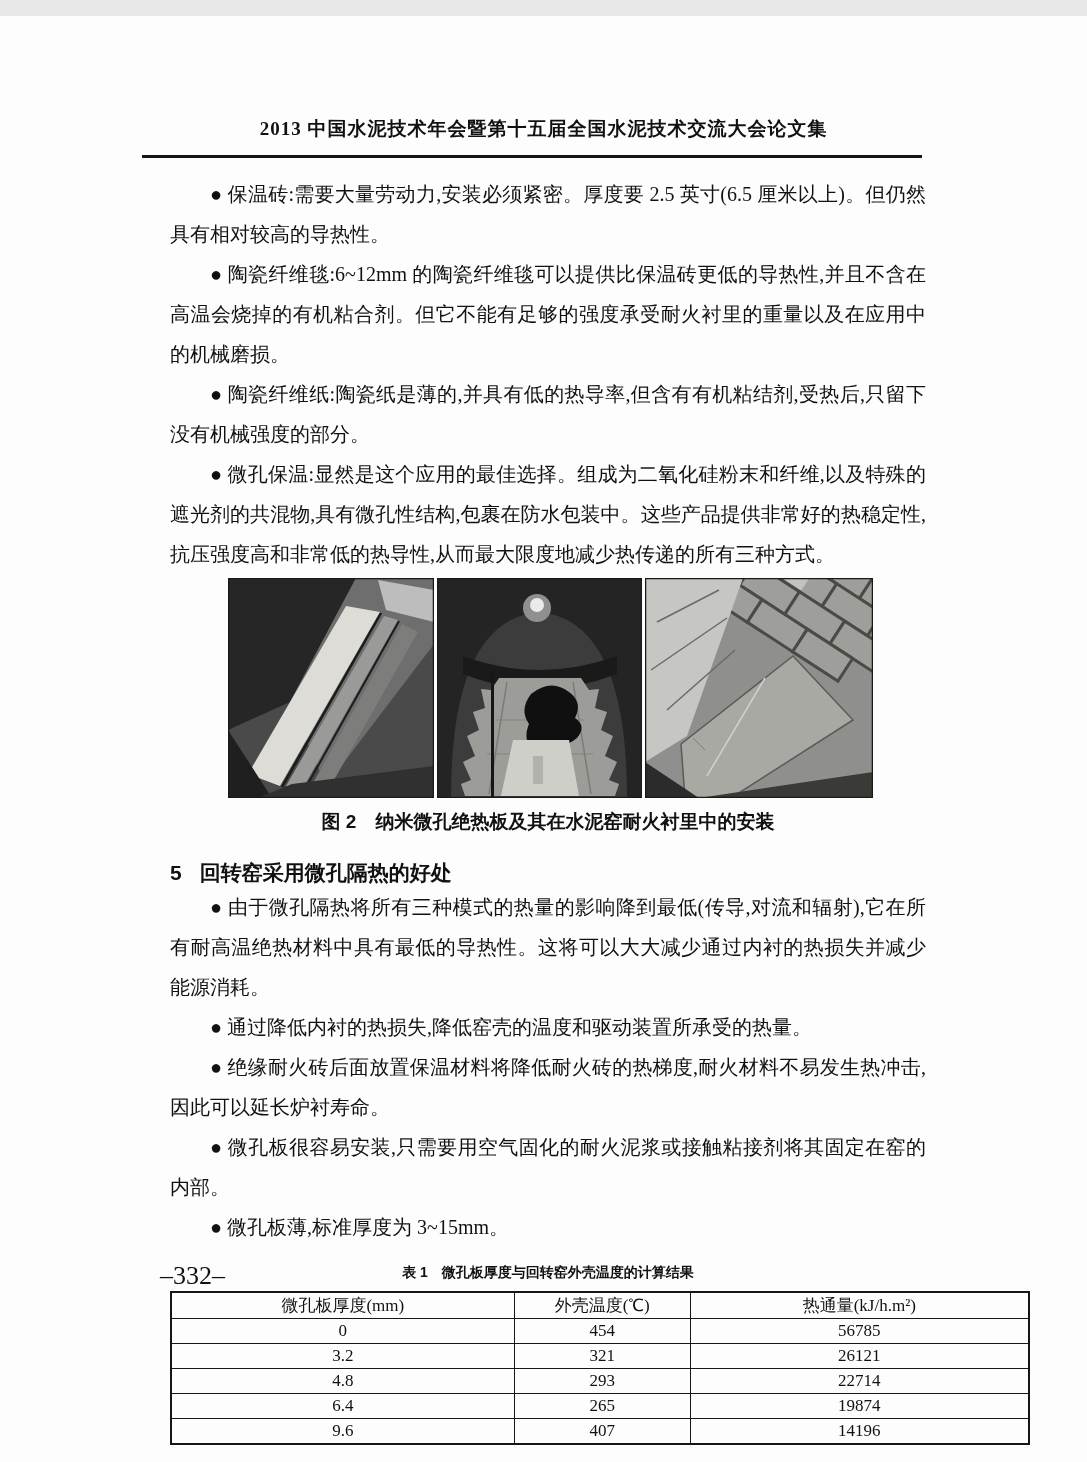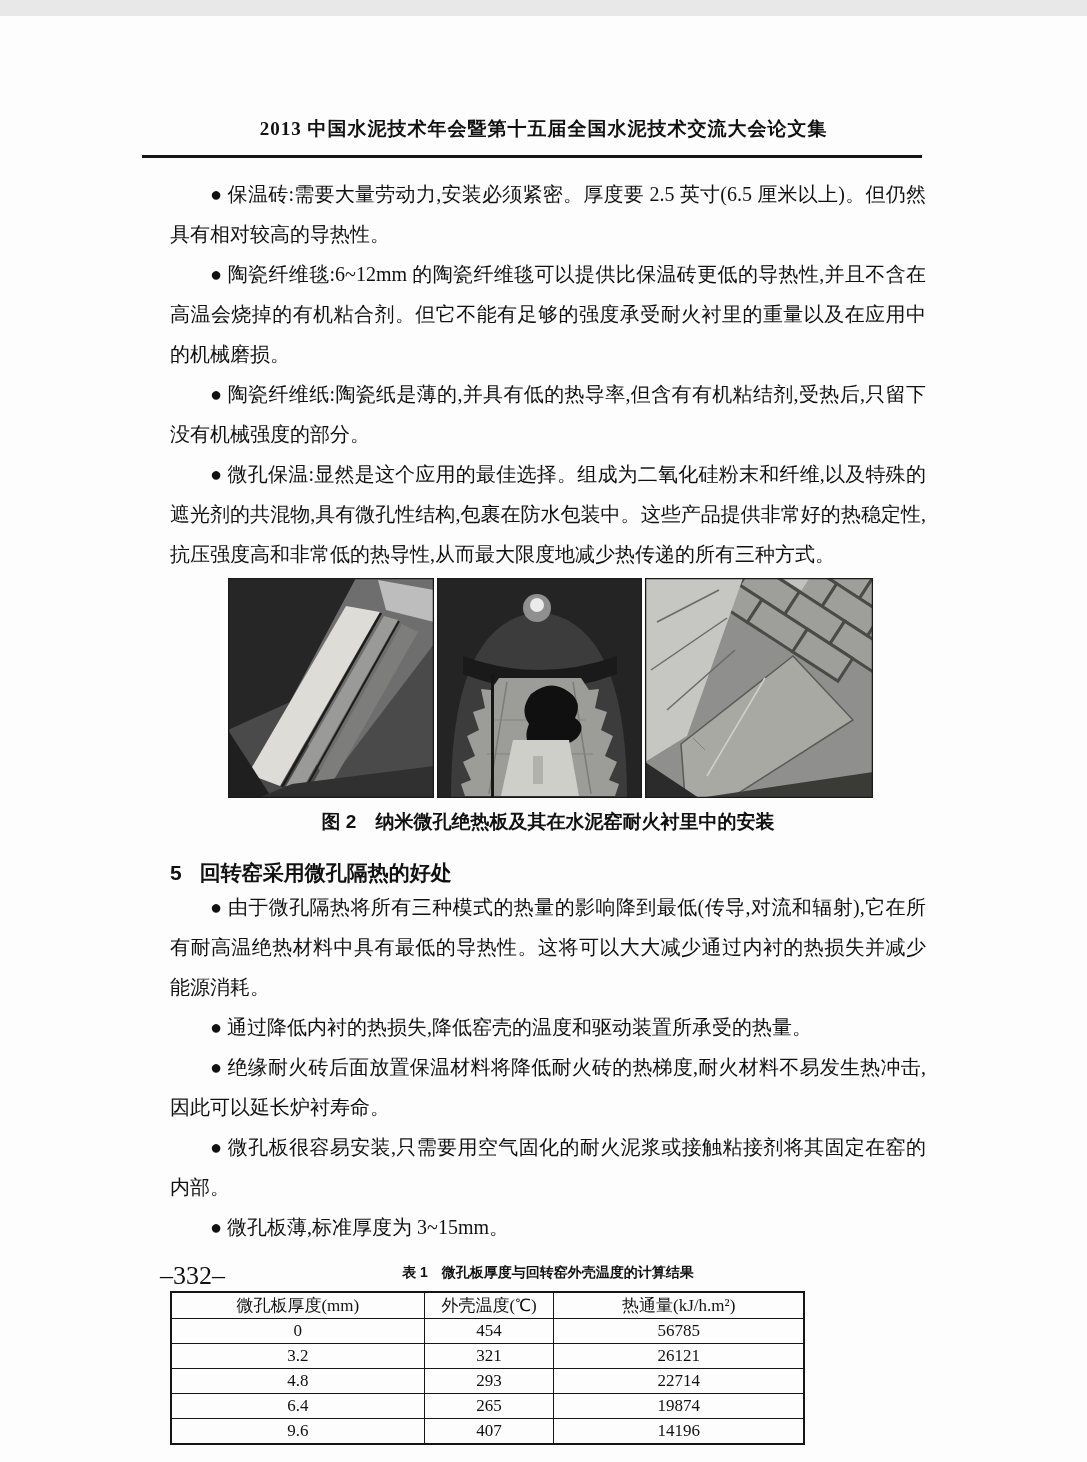--- a/index.html
+++ b/index.html
@@ -57,21 +57,21 @@
   .section-heading .sec-num { margin-right:18px; }
   .table-caption {
     margin-top:17px;
     text-align:center;
     font-family:"Liberation Sans", sans-serif;
     font-weight:bold;
     font-size:14px;
   }
   table.data-table {
     margin-top:9px;
-    width:635px;
+    width:860px;
     border-collapse:collapse;
     border:2.5px solid #151515;
     font-size:17px;
   }
   table.data-table th, table.data-table td {
     border:1.3px solid #151515;
     text-align:center;
     font-weight:normal;
     height:22px;
     padding:1px 4px;

